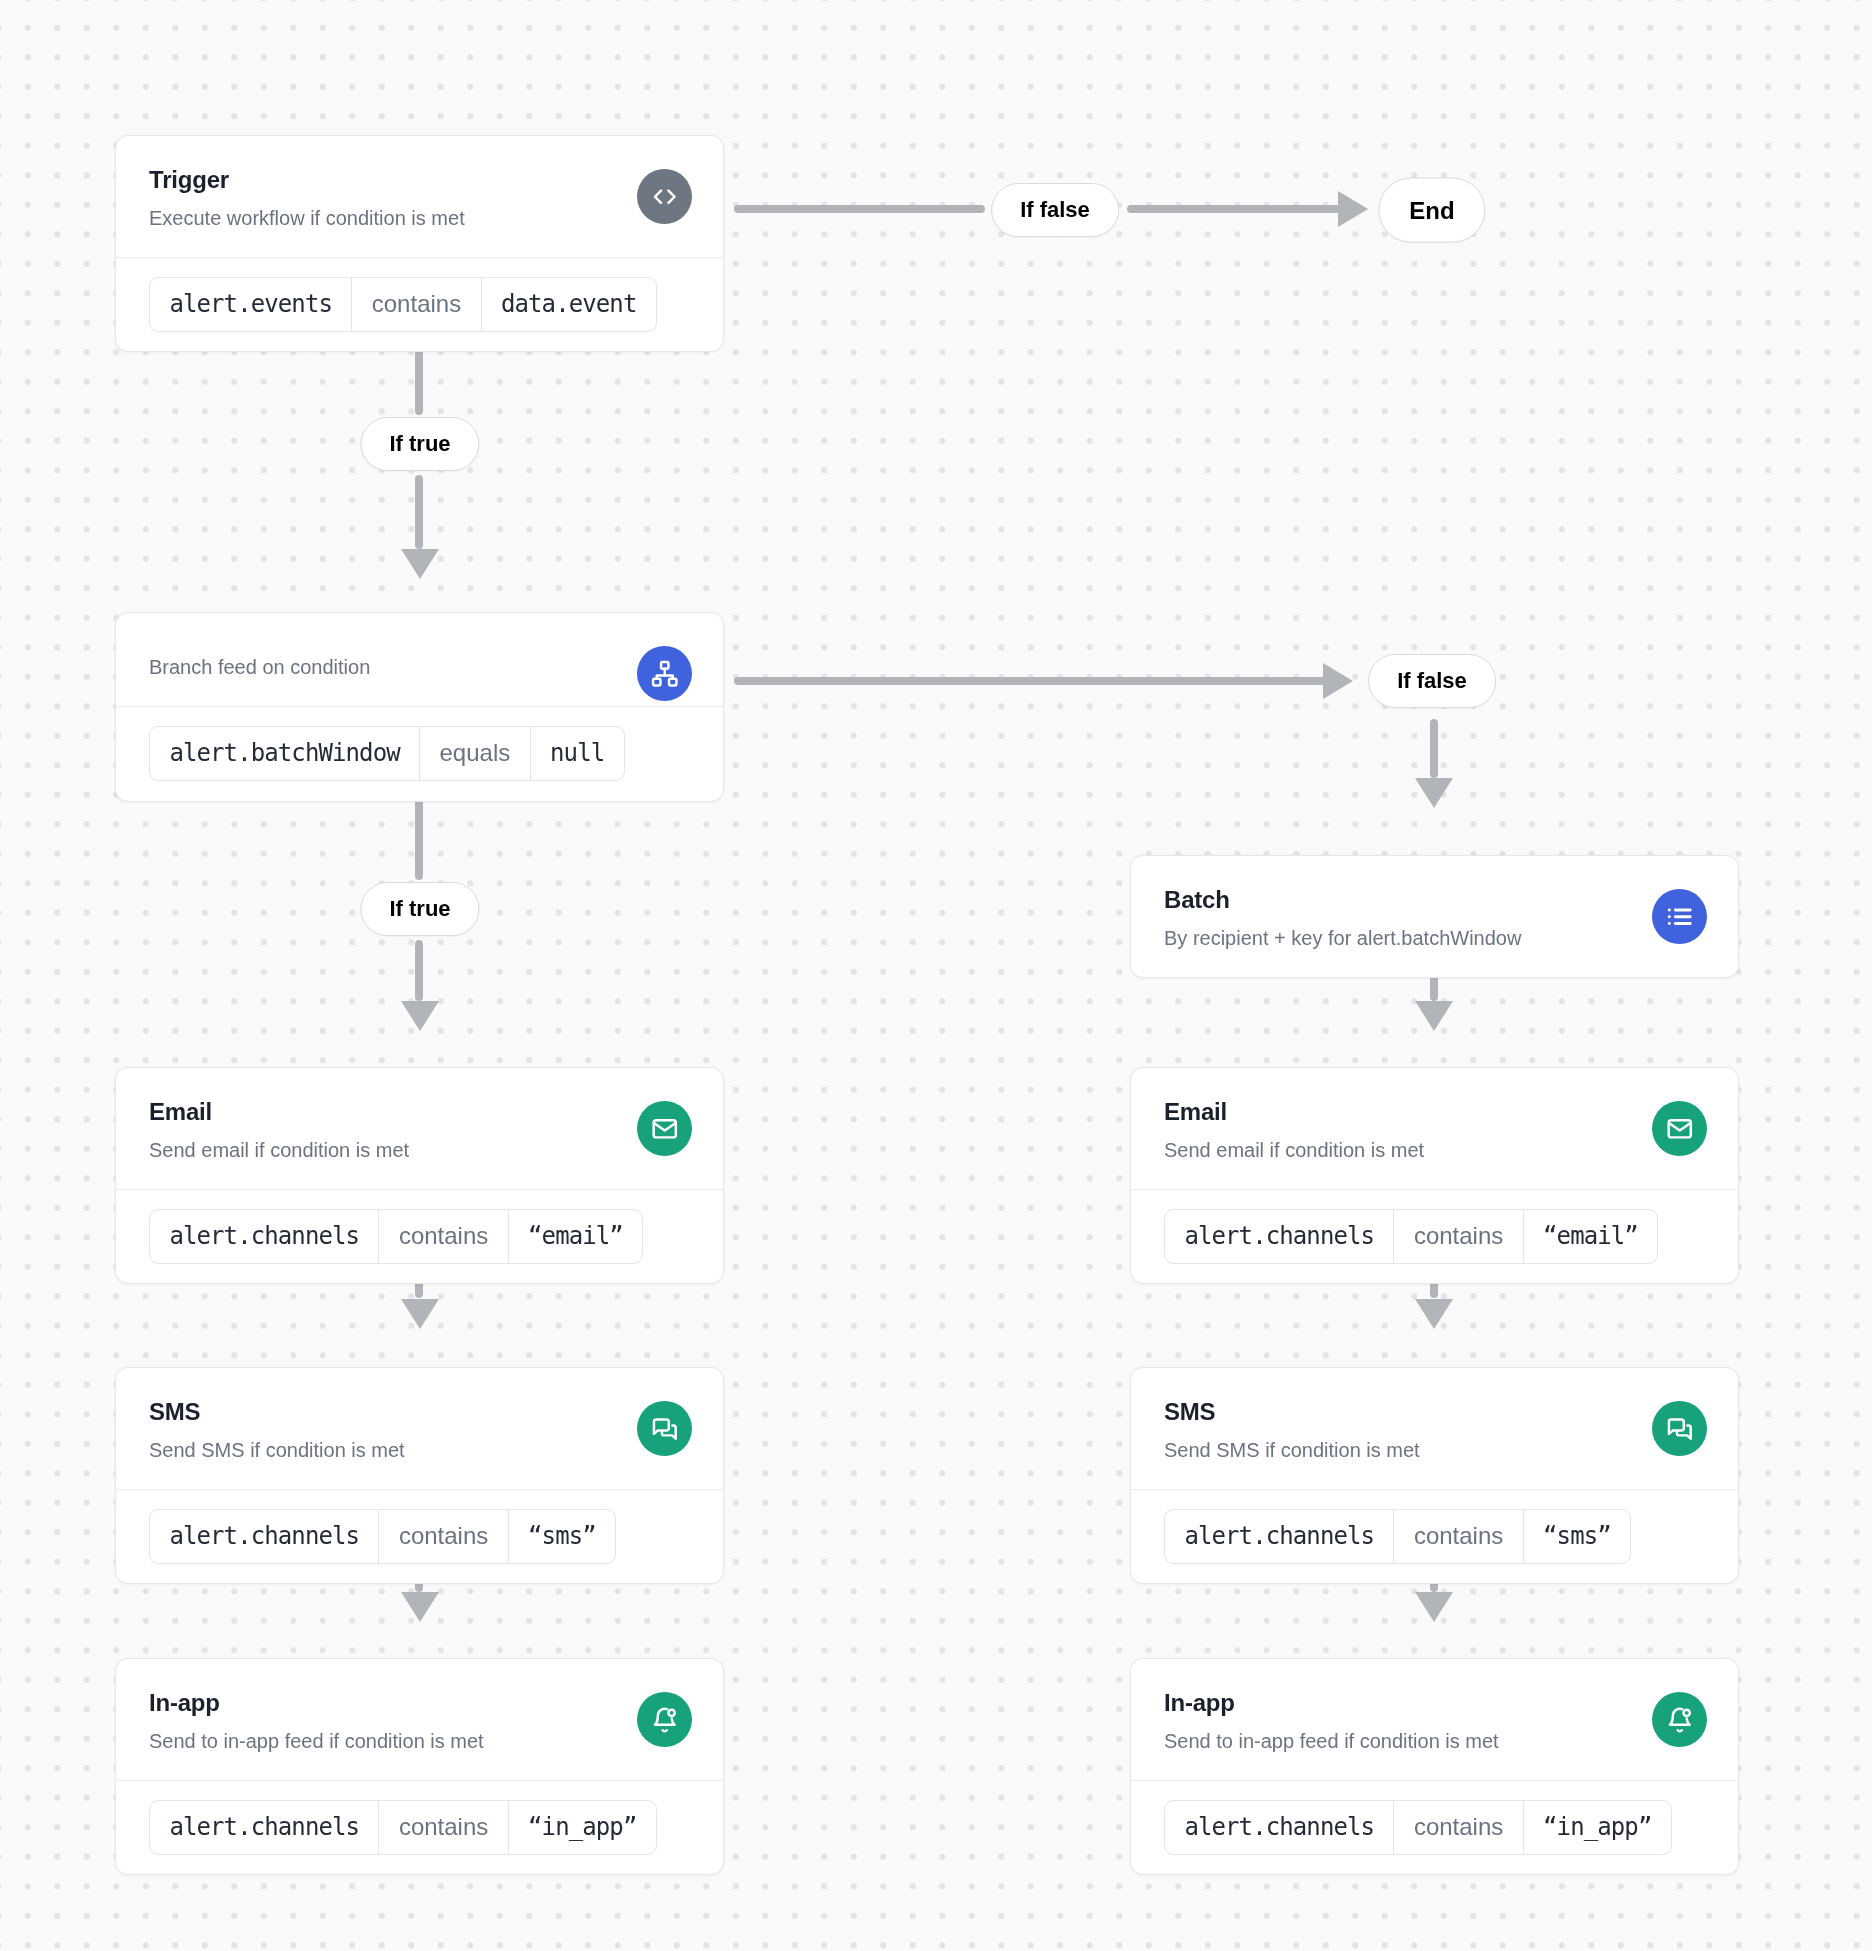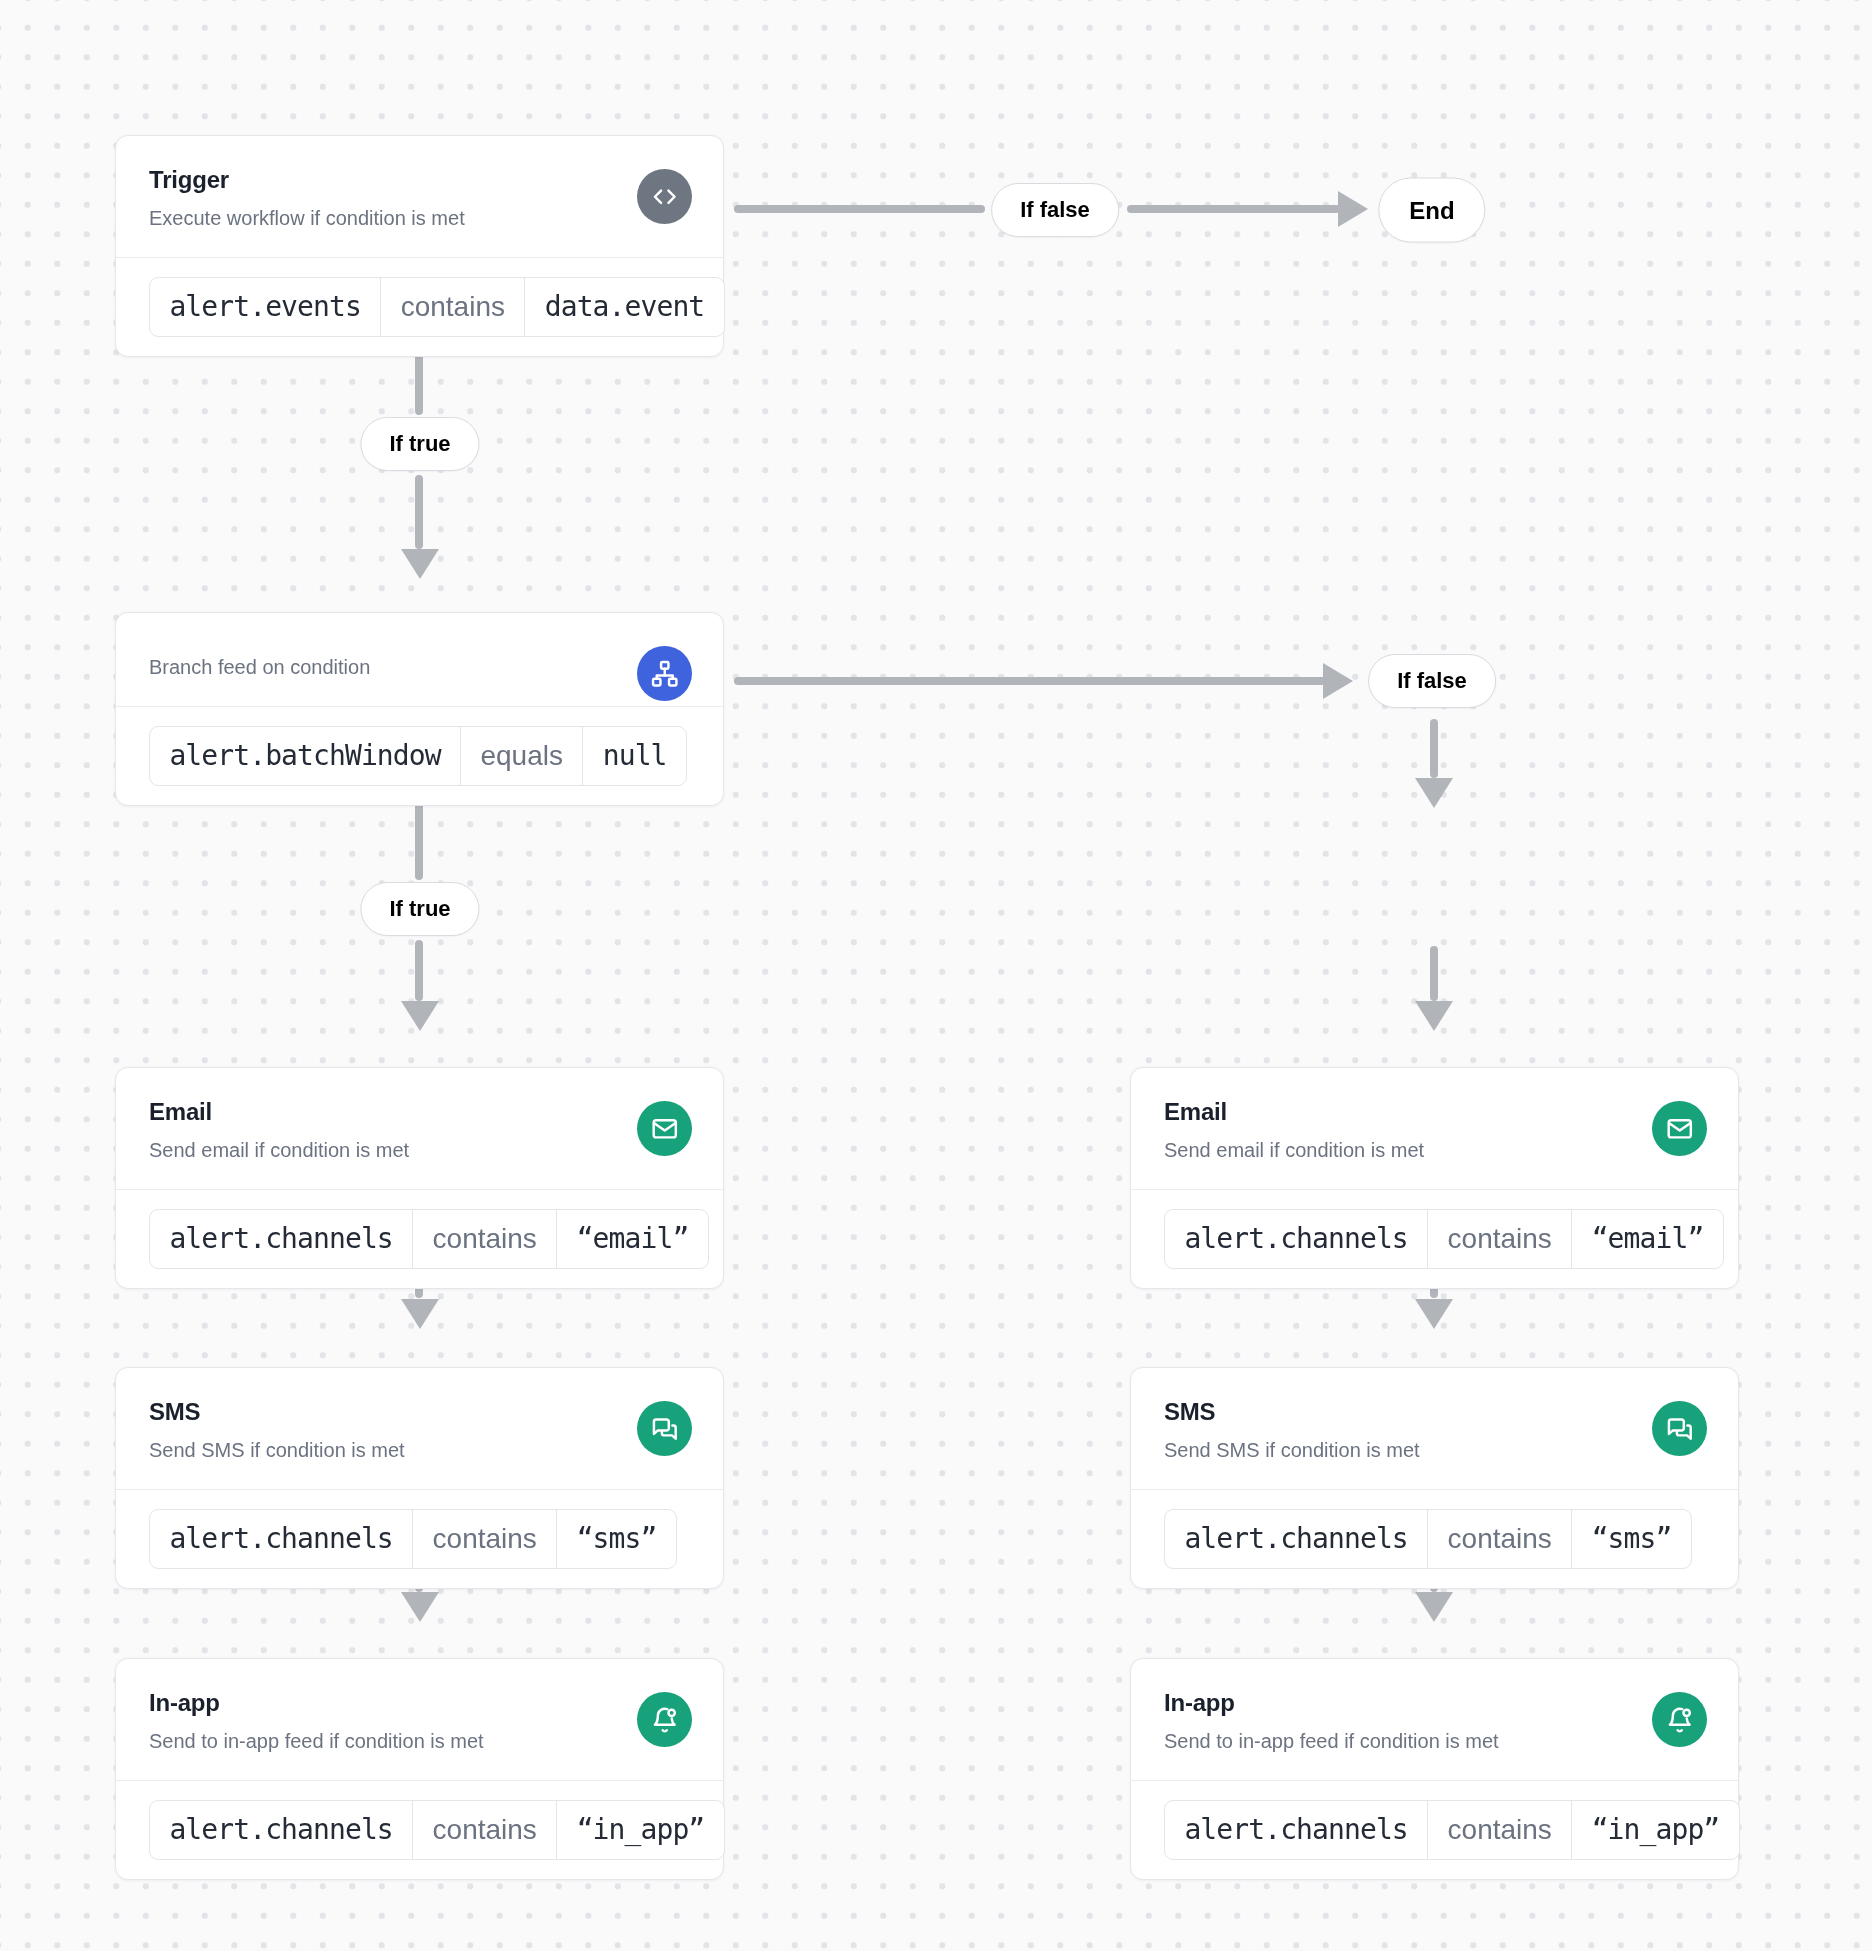--- a/index.html
+++ b/index.html
@@ -44,21 +44,21 @@
   .card-title{font-size:24px;font-weight:600;color:#1a202c;letter-spacing:-0.2px;line-height:1.15;}
   .card-sub{margin-top:12px;font-size:20px;color:#6b7280;line-height:1.2;}
   .node-icon{
     position:absolute;right:31px;top:33px;width:55px;height:55px;border-radius:50%;
     display:flex;align-items:center;justify-content:center;
   }
   .node-icon svg{width:29.5px;height:29.5px;stroke:#fff;fill:none;
     stroke-width:2;stroke-linecap:round;stroke-linejoin:round;}
   .card-cond{border-top:1.4px solid #e9ebef;padding:19.4px 33px;}
   .chips{display:inline-flex;border:1.4px solid #e3e5e9;border-radius:9.2px;background:#fff;overflow:hidden;}
-  .chip{padding:12px 19.4px;font-size:28px;line-height:1.2;display:flex;align-items:center;}
+  .chip{padding:12px 19.4px;font-size:24px;line-height:1.2;display:flex;align-items:center;}
   .chip + .chip{border-left:1.4px solid #e3e5e9;}
   .chip.mono{font-family:"DejaVu Sans Mono","Liberation Mono",monospace;
     color:#242b36;font-weight:500;letter-spacing:-0.9px;}
   .chip.op{color:#6b7280;}
 </style>
 </head>
 <body>
 
 <div class="canvas">
 
@@ -139,20 +139,36 @@
     </div>
     <div class="card-cond">
       <div class="chips">
         <span class="chip mono">alert.batchWindow</span>
         <span class="chip op">equals</span>
         <span class="chip mono">null</span>
       </div>
     </div>
   </div>
 
+  <div class="card" style="left:1130px;top:824px">
+    <div class="card-header">
+      <div class="card-title">Batch</div>
+      <div class="card-sub">By recipient + key for alert.batchWindow</div>
+      <div class="node-icon" style="background: rgb(62, 99, 221);">
+        <svg viewBox="0 0 24 24" style="stroke-width:2.4">
+            <path d="M8.5 6.5h12"></path>
+            <path d="M8.5 12h12"></path>
+            <path d="M8.5 17.5h12"></path>
+            <path d="M3.5 6.5h.01"></path>
+            <path d="M3.5 12h.01"></path>
+            <path d="M3.5 17.5h.01"></path>
+          </svg>
+      </div>
+    </div>
+  </div>
 
   <div class="card" style="left:115px;top:1036px">
     <div class="card-header">
       <div class="card-title">Email</div>
       <div class="card-sub">Send email if condition is met</div>
       <div class="node-icon" style="background: rgb(23, 162, 123);">
         <svg viewBox="0 0 24 24">
             <rect x="3" y="5" width="18" height="14" rx="2"></rect>
             <path d="M3.5 7.5 12 13.5l8.5-6"></path>
           </svg>

